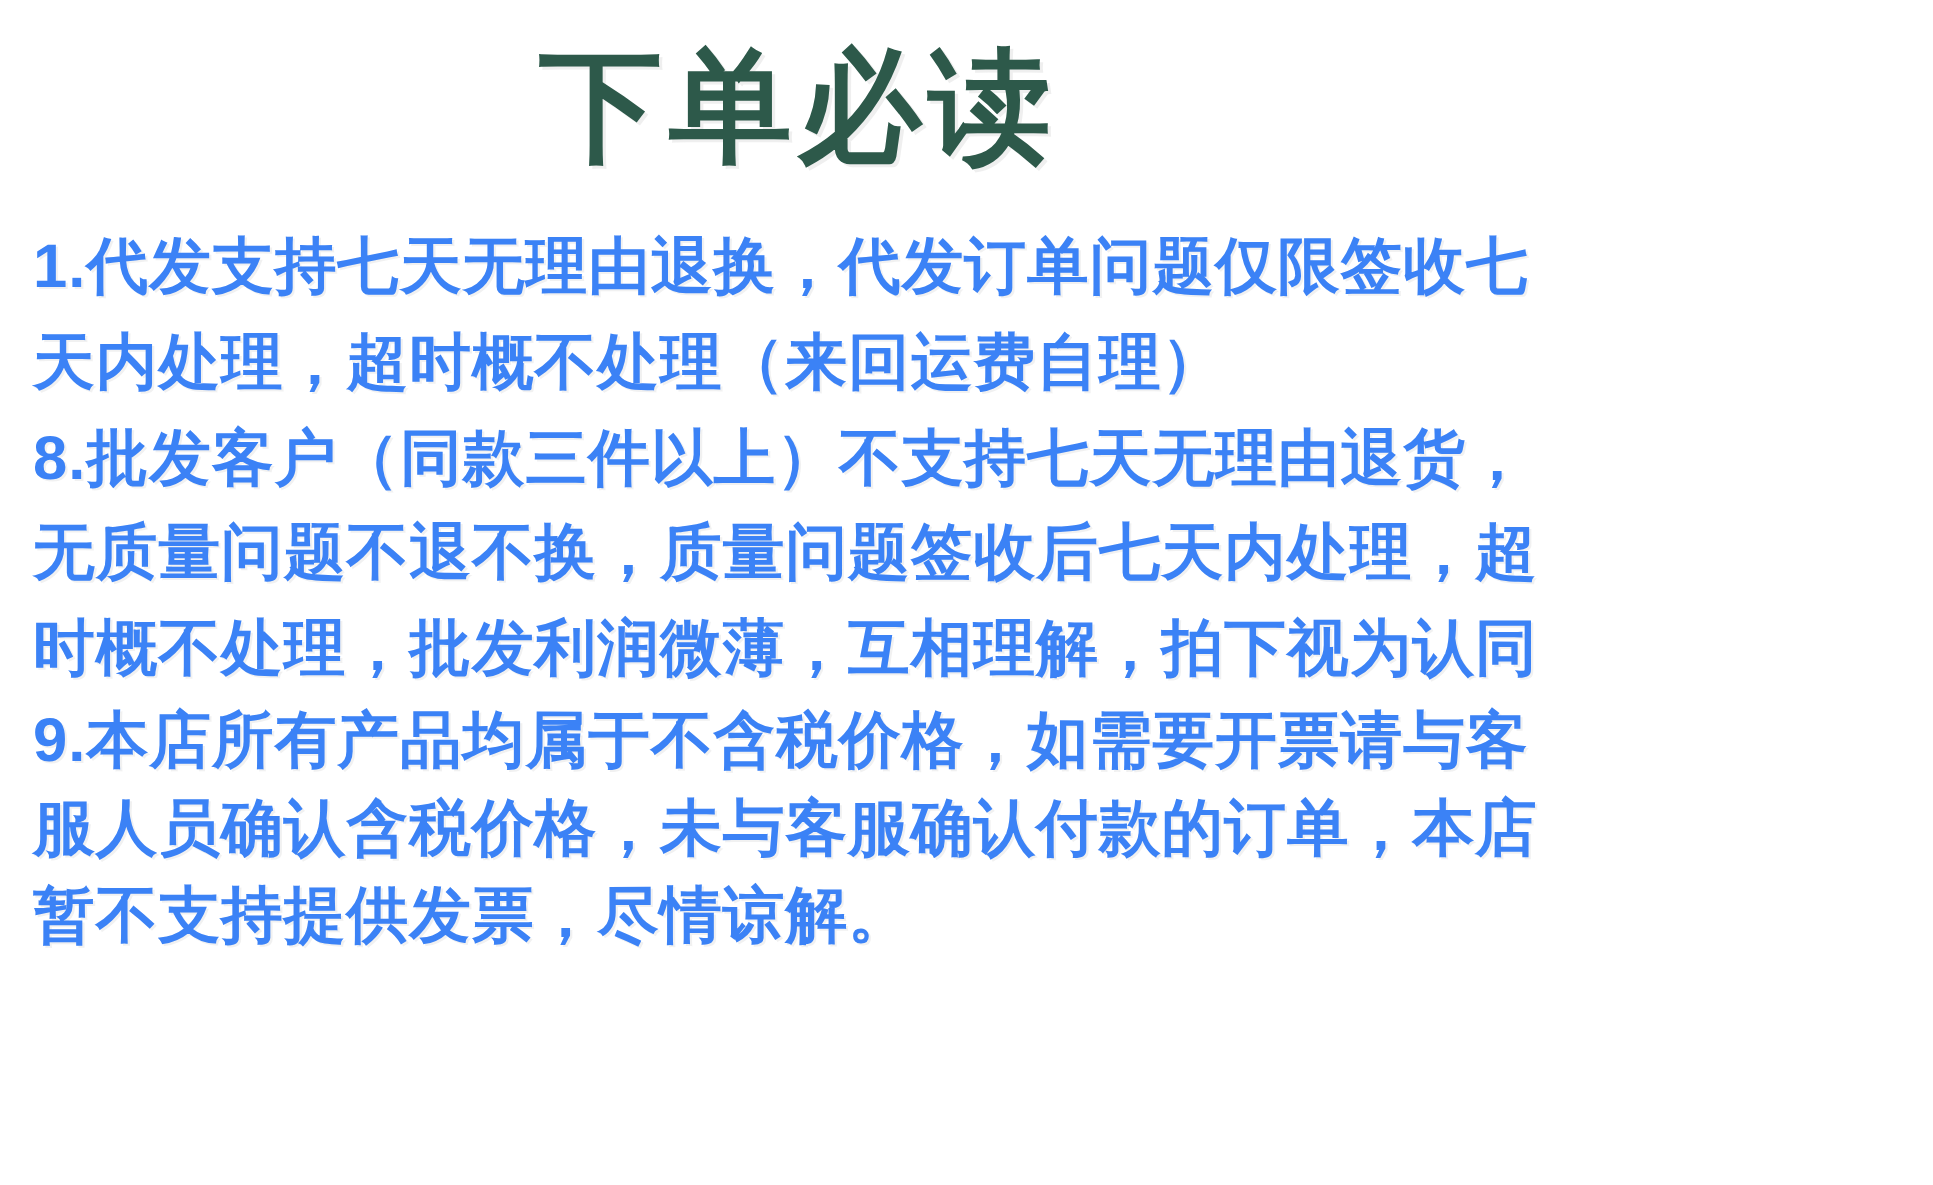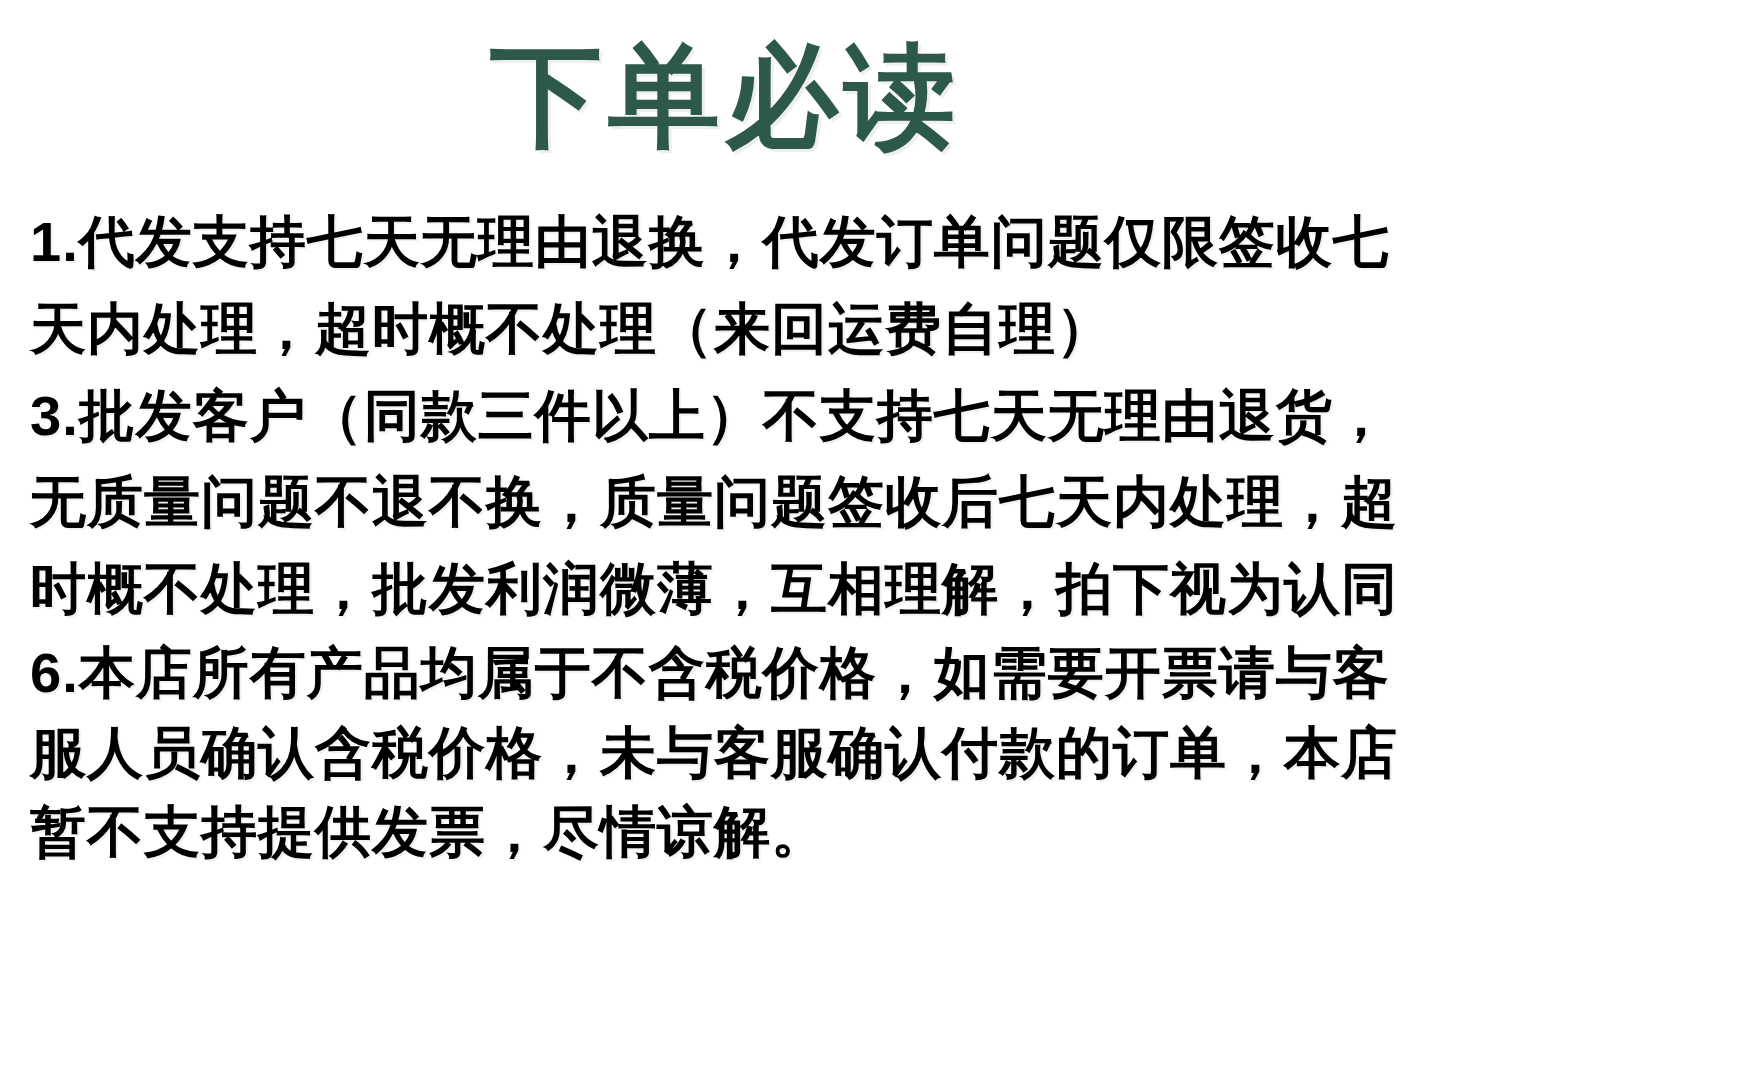--- a/index.html
+++ b/index.html
@@ -25,33 +25,33 @@
     color: #2d594a;
     text-shadow: 3px 3px 0 rgba(120,120,120,0.12);
   }
   .notice-body {
     padding: 0 30px;
   }
   .notice-item {
     margin: 0;
     font-size: 56px;
     font-weight: 800;
-    color: #000000;
+    color: #3b82f6;
     letter-spacing: 1px;
     line-break: anywhere;
     word-break: break-all;
     text-shadow: 2px 2px 0 rgba(120,120,120,0.10);
   }
   .lh-a { line-height: 1.55; }
   .lh-b { line-height: 1.42; }
   .lh-c { line-height: 1.16; }
 </style>
 </head>
 <body>
 
 <div class="page">
   <h1 class="title">下单必读</h1>
   <div class="notice-body">
     <p class="notice-item lh-a">1.代发支持七天无理由退换，代发订单问题仅限签收七天内处理，超时概不处理（来回运费自理）</p>
-    <p class="notice-item lh-a">3.批发客户（同款三件以上）不支持七天无理由退货，无质量问题不退不换，质量问题签收后七天内处理，超时概不处理，批发利润微薄，互相理解，拍下视为认同</p>
-    <p class="notice-item lh-b">6.本店所有产品均属于不含税价格，如需要开票请与客服人员确认含税价格，未与客服确认付款的订单，本店暂不支持提供发票，尽情谅解。</p>
+    <p class="notice-item lh-a">8.批发客户（同款三件以上）不支持七天无理由退货，无质量问题不退不换，质量问题签收后七天内处理，超时概不处理，批发利润微薄，互相理解，拍下视为认同</p>
+    <p class="notice-item lh-b">9.本店所有产品均属于不含税价格，如需要开票请与客服人员确认含税价格，未与客服确认付款的订单，本店暂不支持提供发票，尽情谅解。</p>
   </div>
 </div>
 
 </body></html>

